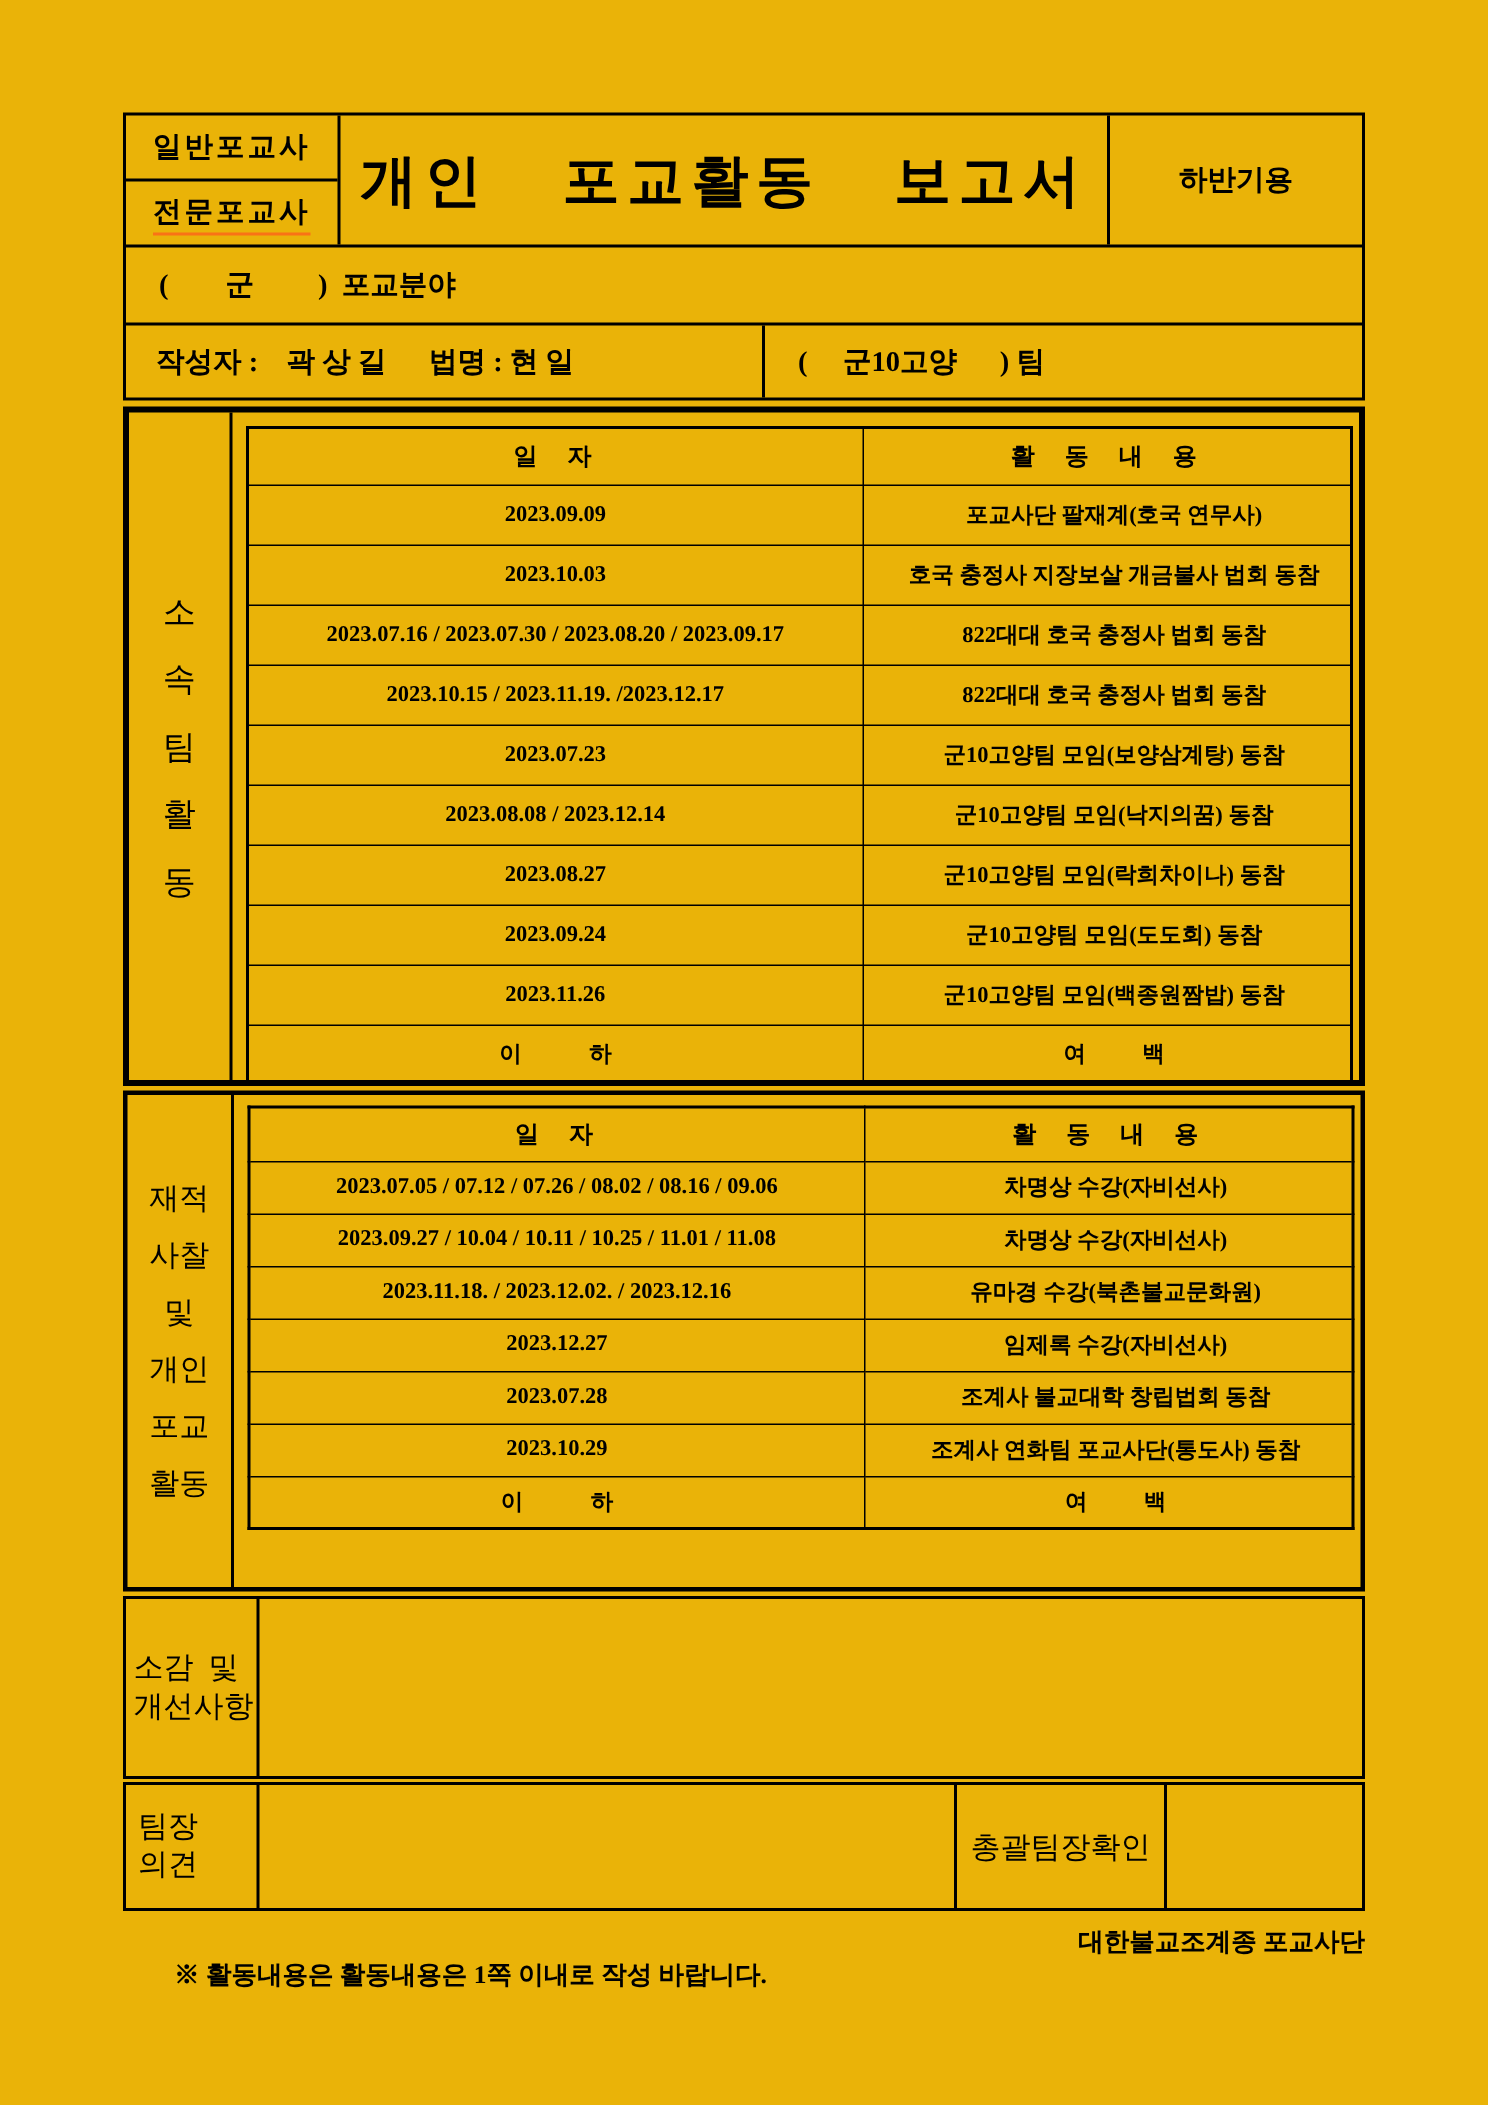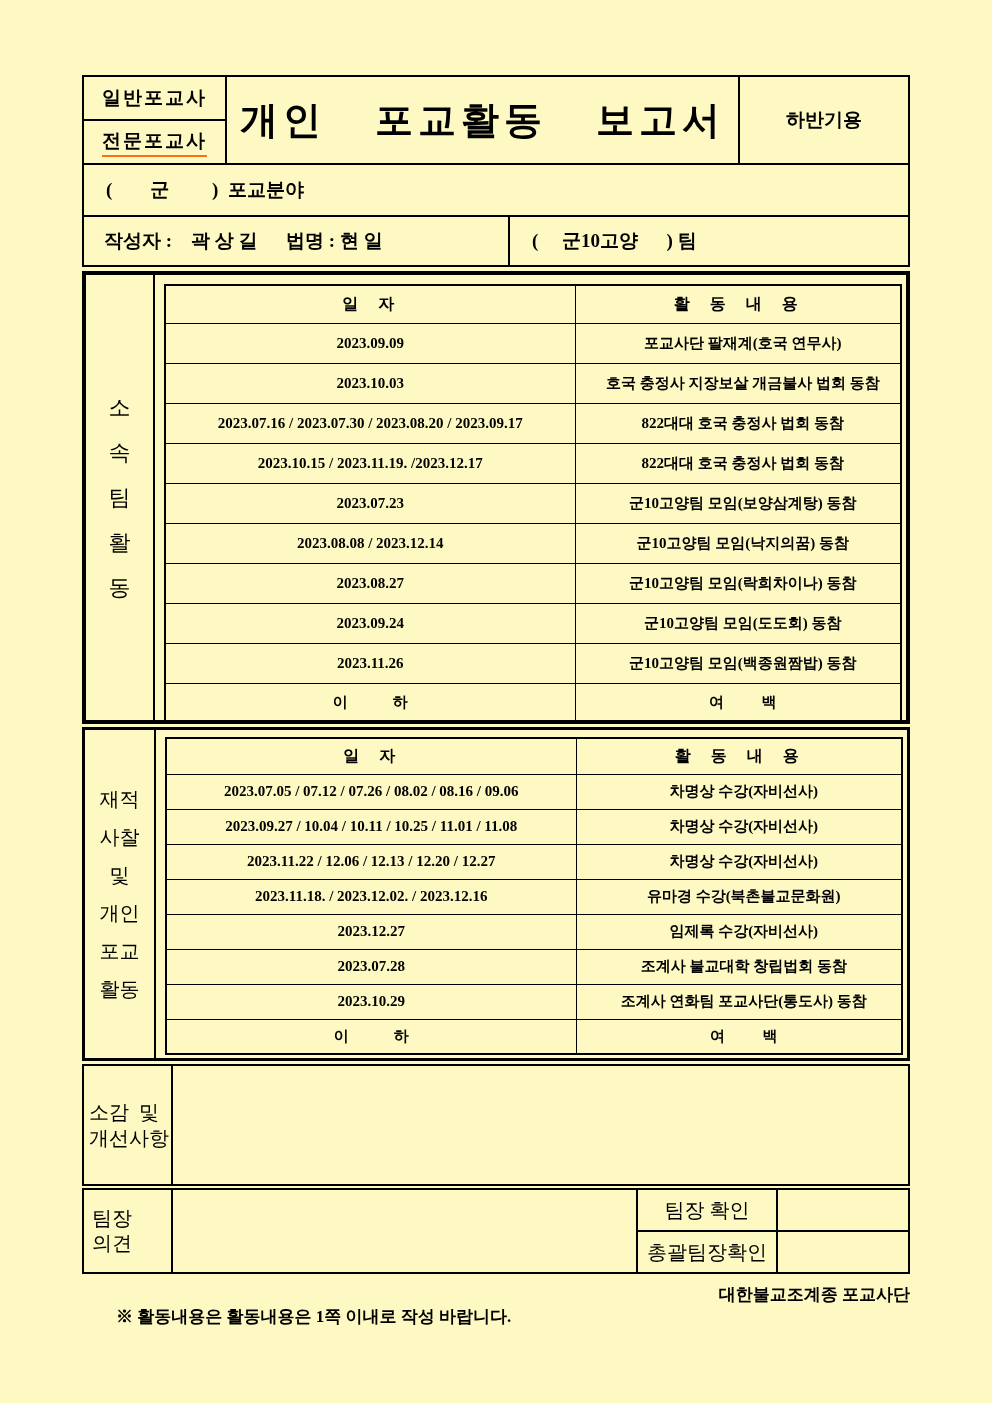--- a/index.html
+++ b/index.html
@@ -1,21 +1,21 @@
 <!DOCTYPE html>
 <html><head>
 <meta charset="utf-8">
 <style>
   * { margin: 0; padding: 0; box-sizing: border-box; }
   html, body { background: #e8e8e8; }
   .page {
     position: relative;
     width: 992px;
     height: 1403px;
-    background: #fef9c3;
+    background: #eab308;
     font-family: "Liberation Serif", "DejaVu Serif", serif;
     color: #000;
     margin: 0 auto;
     overflow: hidden;
   }
   .content {
     position: absolute;
     left: 82px;
     top: 75px;
     width: 828px;
@@ -240,24 +240,20 @@
           </tr>
           <tr>
             <td class="date">2023.07.05 / 07.12 / 07.26 / 08.02 / 08.16 / 09.06</td>
             <td class="act">차명상 수강(자비선사)</td>
           </tr>
           <tr>
             <td class="date">2023.09.27 / 10.04 / 10.11 / 10.25 / 11.01 / 11.08</td>
             <td class="act">차명상 수강(자비선사)</td>
           </tr>
           <tr>
-            <td class="date">2023.11.22 / 12.06 / 12.13 / 12.20 / 12.27</td>
-            <td class="act">차명상 수강(자비선사)</td>
-          </tr>
-          <tr>
             <td class="date">2023.11.18. / 2023.12.02. / 2023.12.16</td>
             <td class="act">유마경 수강(북촌불교문화원)</td>
           </tr>
           <tr>
             <td class="date">2023.12.27</td>
             <td class="act">임제록 수강(자비선사)</td>
           </tr>
           <tr>
             <td class="date">2023.07.28</td>
             <td class="act">조계사 불교대학 창립법회 동참</td>
@@ -283,24 +279,20 @@
       <div class="rem-body"></div>
     </div>
 
     <div class="leader">
       <div class="ld-label">
         <div>팀장</div>
         <div>의견</div>
       </div>
       <div class="ld-body"></div>
       <div class="ld-confirm">
-        <div class="ld-row first">
-          <div class="ld-c-lbl">팀장 확인</div>
-          <div class="ld-c-sig"></div>
-        </div>
         <div class="ld-row">
           <div class="ld-c-lbl">총괄팀장확인</div>
           <div class="ld-c-sig"></div>
         </div>
       </div>
     </div>
 
     <div class="footer">
       <div class="foot-note">
         <span>※ 활동내용은 </span><span class="fb">활동내용은 1쪽 이내로 작성</span><span> 바랍니다.</span>

